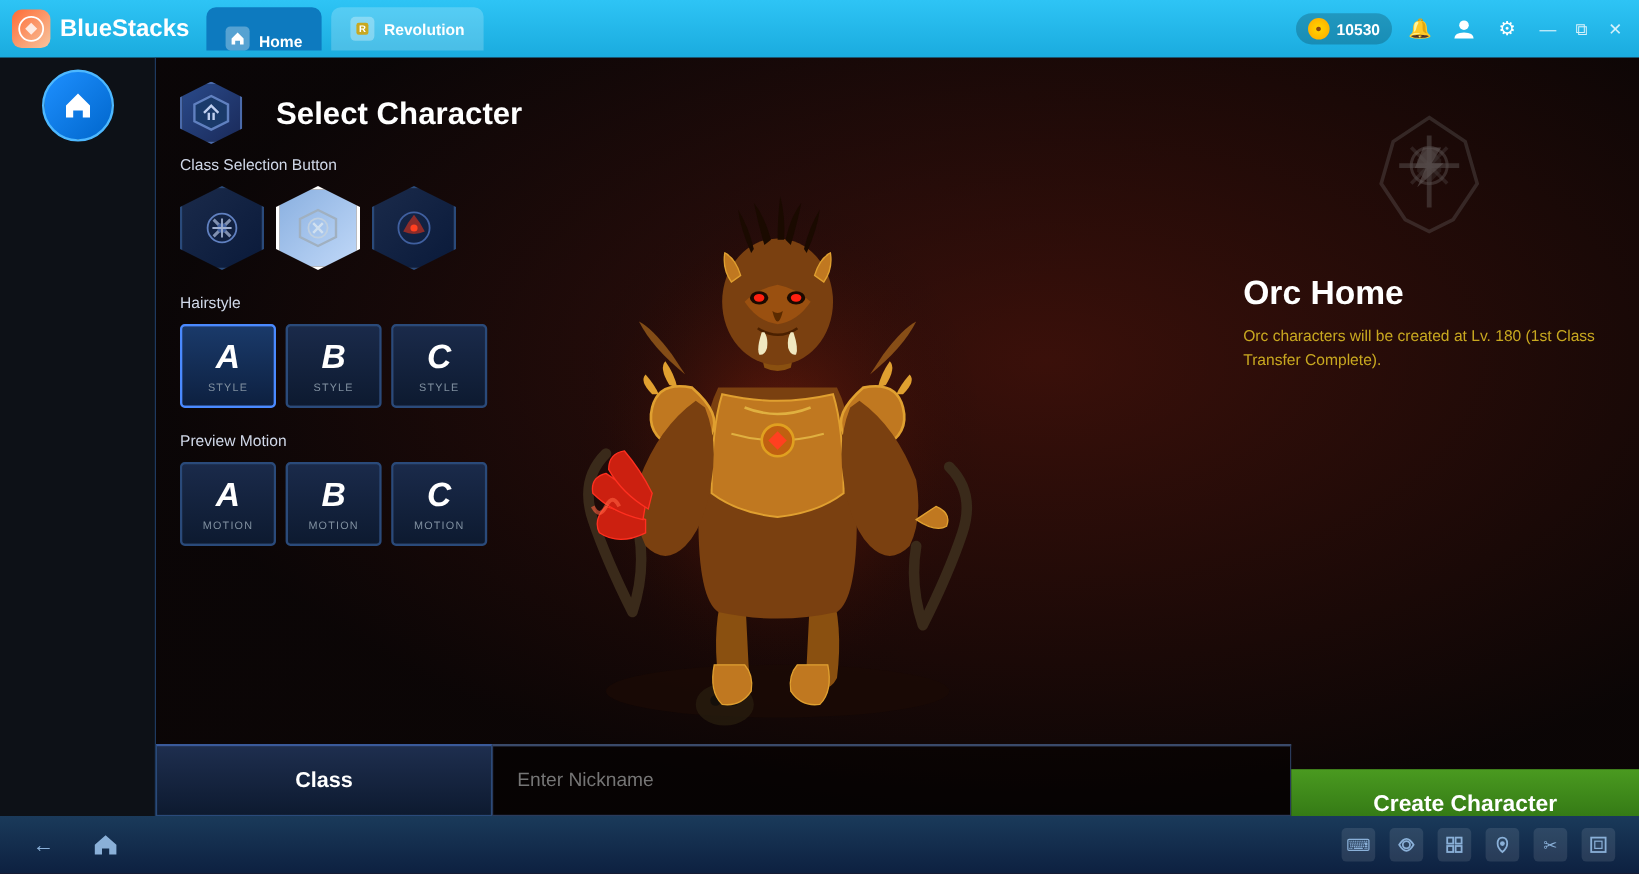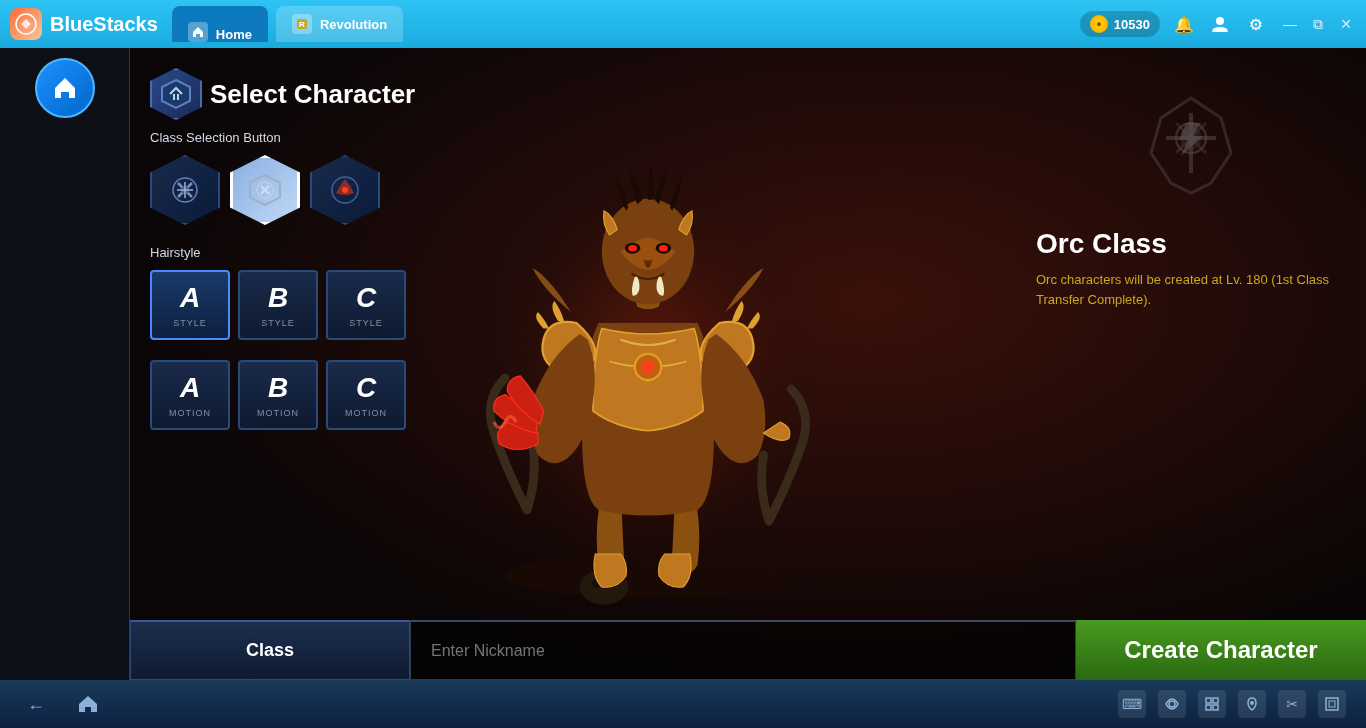--- a/index.html
+++ b/index.html
@@ -189,21 +189,21 @@
       width: 100%;
       height: 100%;
       display: flex;
       flex-direction: column;
     }
 
     
     .title-area {
       display: flex;
       align-items: center;
-      gap: 8px;
+      gap: 28px;
       padding: 20px 20px 10px;
     }
     .title-logo {
       width: 52px;
       height: 52px;
       background: linear-gradient(135deg, #2a4a8a, #1a2a5a);
       border: 2px solid #4a6aaa;
       clip-path: polygon(50% 0%, 100% 25%, 100% 75%, 50% 100%, 0% 75%, 0% 25%);
       display: flex;
       align-items: center;
@@ -409,23 +409,24 @@
     }
     .create-btn {
       width: 290px;
       height: 60px;
       background: linear-gradient(180deg, #4a9a20, #2a6a10);
       border: none;
       display: flex;
       align-items: center;
       justify-content: center;
       color: white;
-      font-size: 24px;
-      font-weight: bold;
-      cursor: pointer;
+      font-size: 19px;
+      font-weight: bold;
+      cursor: pointer;
+      margin-top: 21px;
     }
 
     
     .bottom-taskbar {
       width: 100%;
       height: 48px;
       background: linear-gradient(180deg, #1a3a5a, #0d2040);
       display: flex;
       align-items: center;
       justify-content: space-between;
@@ -590,20 +591,21 @@
               <span class="style-sublabel">STYLE</span>
             </div>
             <div class="style-btn">
               <span class="style-letter">C</span>
               <span class="style-sublabel">STYLE</span>
             </div>
           </div>
         </div>
 
         <div class="motion-section">
+          <div class="section-label">Preview Motion</div>
           <div class="motion-buttons">
             <div class="motion-btn">
               <span class="style-letter">A</span>
               <span class="style-sublabel">MOTION</span>
             </div>
             <div class="motion-btn">
               <span class="style-letter">B</span>
               <span class="style-sublabel">MOTION</span>
             </div>
             <div class="motion-btn">
@@ -705,21 +707,21 @@
       <svg class="class-emblem" viewBox="0 0 120 120">
         <path d="M60 10 L90 30 L100 65 L80 95 L60 105 L40 95 L20 65 L30 30 Z" fill="none" stroke="#808080" stroke-width="3" opacity="0.5"></path>
         <path d="M60 25 L60 85 M35 50 L85 50" stroke="#808080" stroke-width="4" fill="none" opacity="0.6"></path>
         <path d="M45 35 L75 65 M75 35 L45 65" stroke="#808080" stroke-width="3" fill="none" opacity="0.4"></path>
         <circle cx="60" cy="50" r="15" fill="none" stroke="#909090" stroke-width="2.5" opacity="0.5"></circle>
         <path d="M50 45 L60 35 L70 45 L70 55 L60 65 L50 55 Z" fill="#606060" opacity="0.4"></path>
 
         <path d="M55 35 L48 52 L57 52 L50 68 L72 48 L62 48 L70 35 Z" fill="#a0a0a0" opacity="0.6"></path>
       </svg>
 
-      <span class="char-name">Orc Class</span>
+      <span class="char-name">Orc Home</span>
       <span class="char-note">Orc characters will be created at Lv. 180 (1st Class Transfer Complete).</span>
     </div>
 
     <div class="bottom-bar">
       <div class="class-button">Class</div>
       <div class="nickname-input-area">
         <input class="nickname-input" type="text" placeholder="Enter Nickname" style="">
       </div>
       <div class="create-btn">Create Character</div>
     </div>

